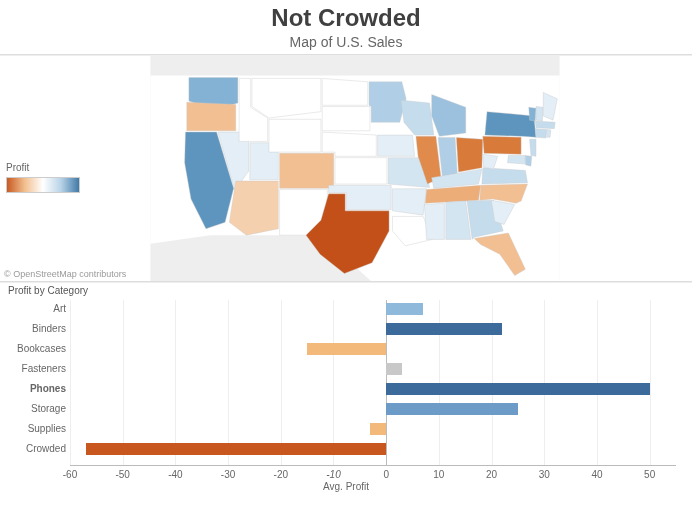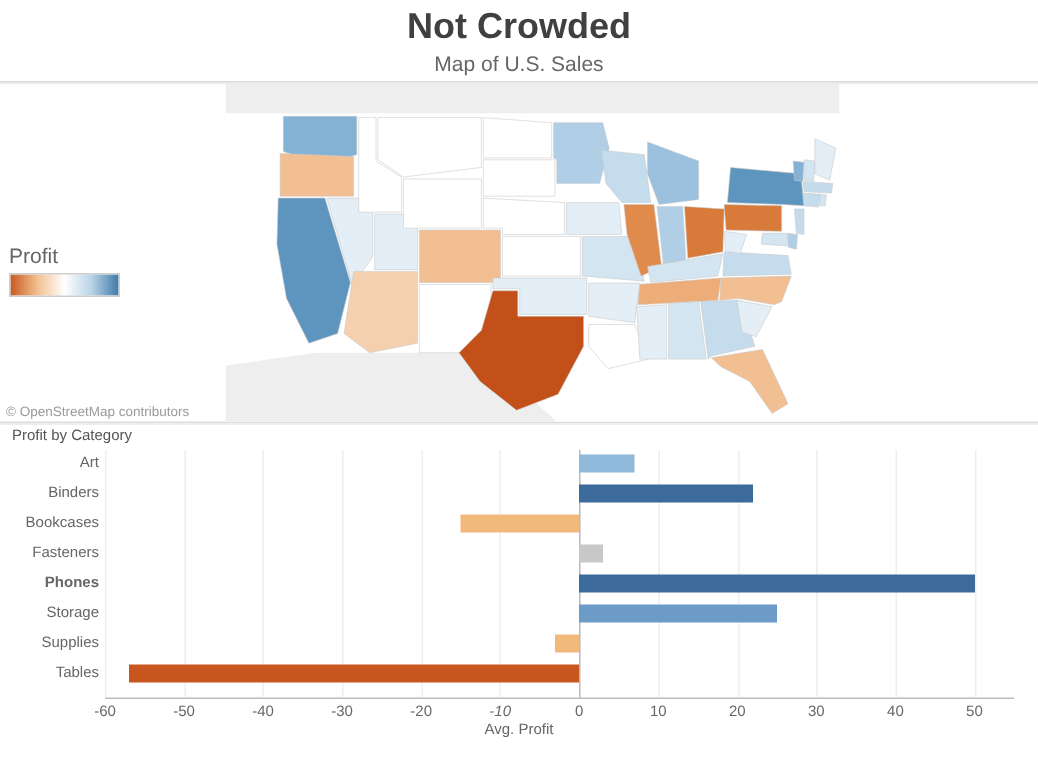--- a/index.html
+++ b/index.html
@@ -51,21 +51,21 @@
     height: 230px;
   }
   .map-wrap svg {
     width: 100%;
     height: 100%;
   }
   .legend {
     position: absolute;
     left: 6px;
     top: 106px;
-    font-size: 14px;
+    font-size: 10px;
     color: #666;
   }
   .legend-title {
     margin-bottom: 4px;
   }
   .legend-bar {
     width: 72px;
     height: 14px;
     background: linear-gradient(to right, #c85a22, #f2c090, #ffffff, #b8d3e6, #417aa8);
     border: 1px solid #ccc;
@@ -297,20 +297,20 @@
           </div>
           <div class="row" style="top: 100px;">
             <div class="row-label">Storage</div>
             <div class="bar" style="left: 52.1739%; width: 21.7391%; background: rgb(107, 155, 198);"></div>
           </div>
           <div class="row" style="top: 120px;">
             <div class="row-label">Supplies</div>
             <div class="bar" style="left: 49.5652%; width: 2.6087%; background: rgb(242, 185, 122);"></div>
           </div>
           <div class="row" style="top: 140px;">
-            <div class="row-label">Tables</div>
+            <div class="row-label">Crowded</div>
             <div class="bar" style="left: 2.6087%; width: 49.5652%; background: rgb(199, 87, 31);"></div>
           </div>
         </div>
       <div class="xlabel">Avg. Profit</div>
     </div>
   </div>
 </div>
 
 </body></html>

